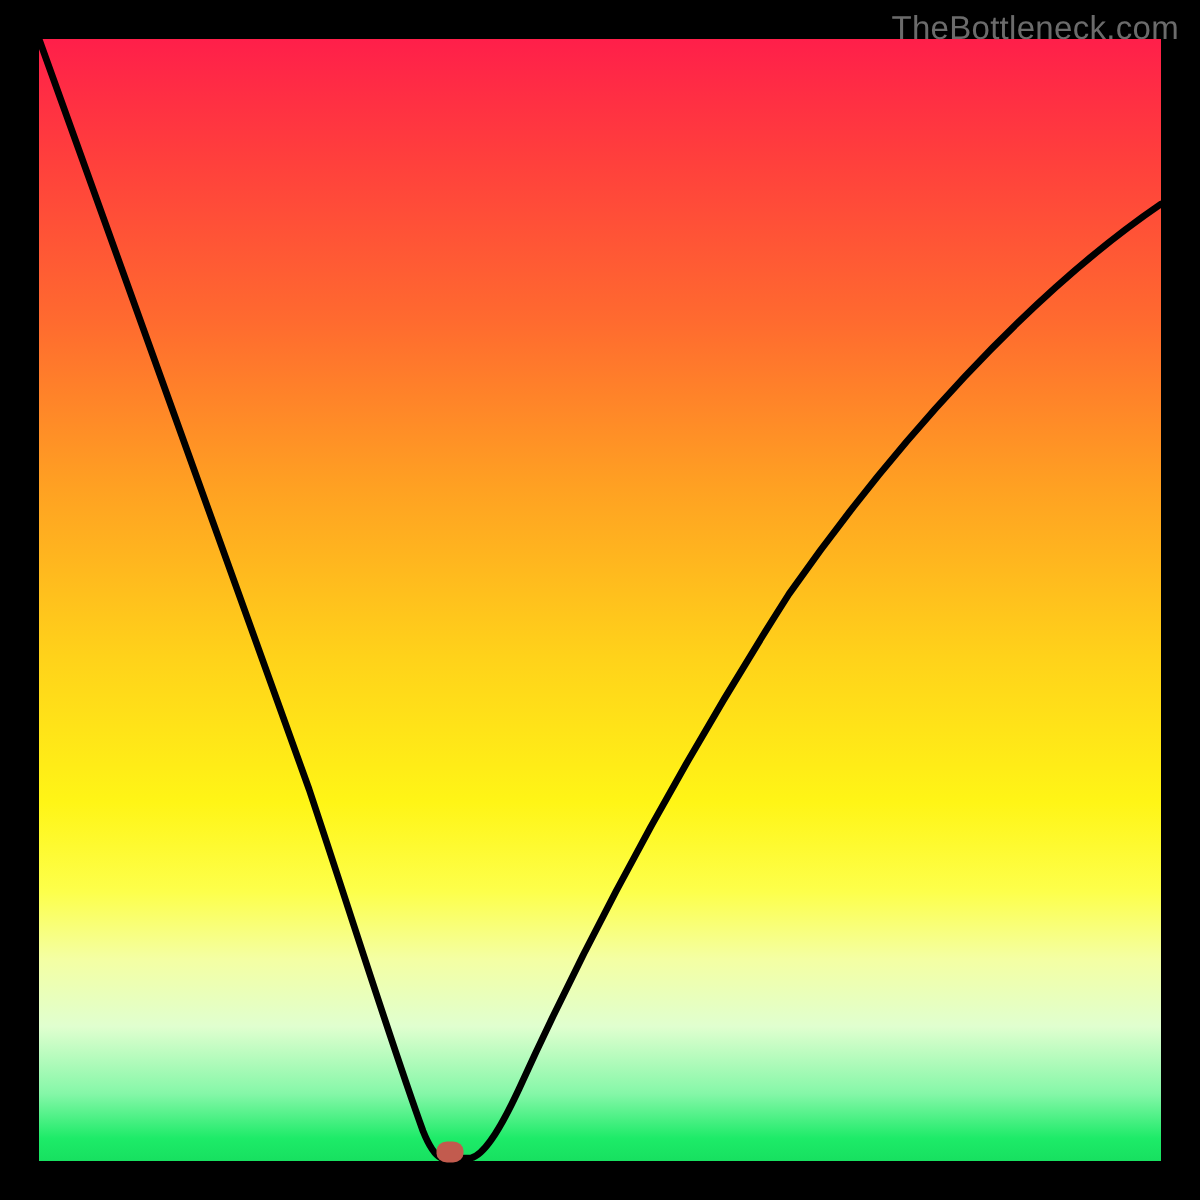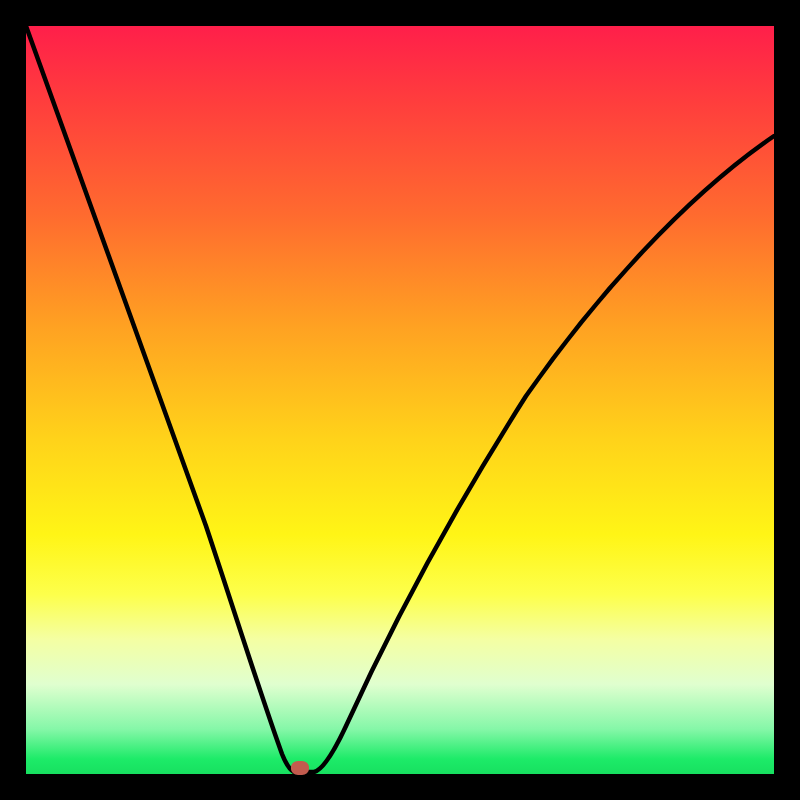--- a/index.html
+++ b/index.html
@@ -81,13 +81,14 @@
                C 260 738, 264 744, 268 746
                L 288 746
                C 296 744, 306 730, 320 700
                C 370 590, 430 480, 500 370
                C 570 270, 660 170, 748 110" fill="none" stroke="#000" stroke-width="4.5" stroke-linecap="round" stroke-linejoin="round"></path>
     </svg>
 
     <div class="marker" style="left: 265px; top: 735px;"></div>
   </div>
 
+  <div class="watermark">TheBottleneck.com</div>
 </div>
 
 </body></html>

